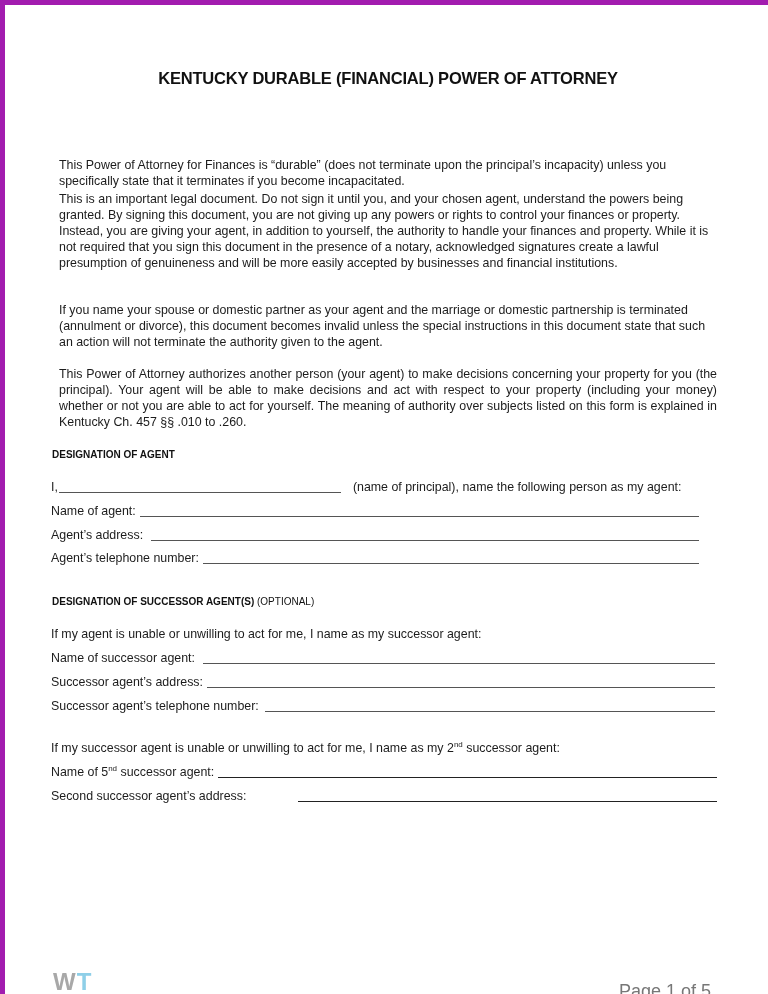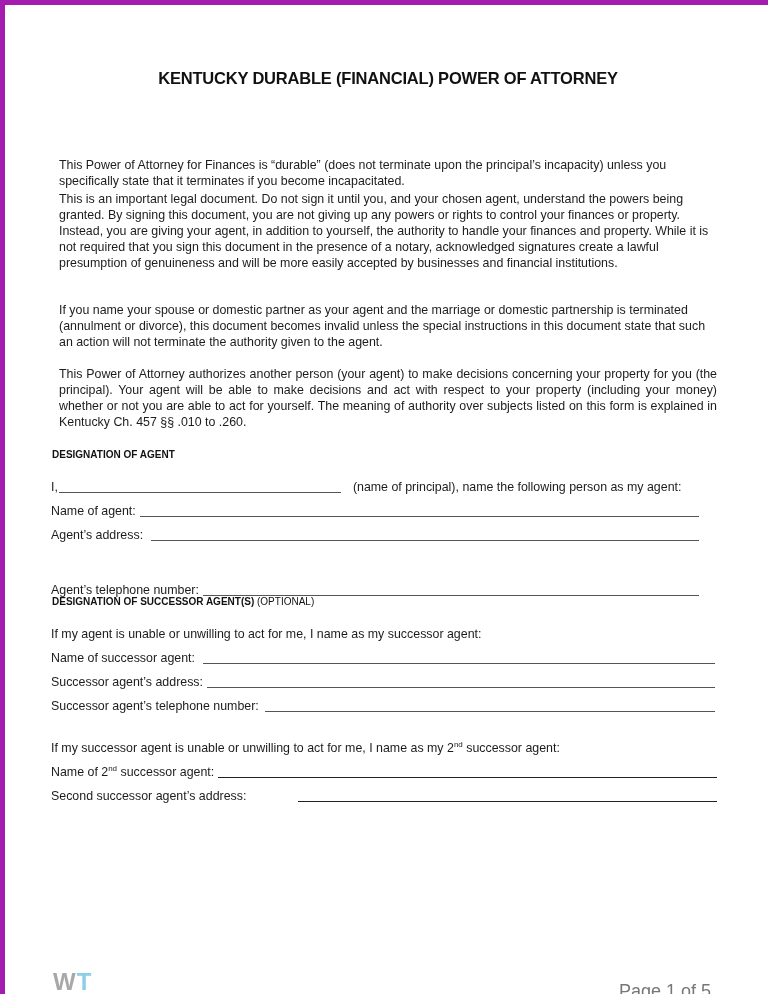--- a/index.html
+++ b/index.html
@@ -63,21 +63,21 @@
   </div>
 
   <div class="row" style="top:499px; width:648px;">
     <span class="label">Name of agent:</span>
     <span class="line"></span>
   </div>
   <div class="row" style="top:523px; width:648px;">
     <span class="label">Agent’s address:</span>
     <span class="line" style="margin-left:8px;"></span>
   </div>
-  <div class="row" style="top:546px; width:648px;margin-top:32px;">
+  <div class="row" style="top:546px; width:648px;">
     <span class="label">Agent’s telephone number:</span>
     <span class="line"></span>
   </div>
 
   <div class="section-head" style="top:591px;">
     <span>DESIGNATION OF SUCCESSOR AGENT(S)</span>
     <span class="opt">(OPTIONAL)</span>
   </div>
 
   <div class="row" style="top:622px;">
@@ -95,21 +95,21 @@
   <div class="row" style="top:694px; width:664px;">
     <span class="label">Successor agent’s telephone number:</span>
     <span class="line" style="margin-left:6px;"></span>
   </div>
 
   <div class="row" style="top:736px;">
     <span class="label"><span>If my successor agent is unable or unwilling to act for me, I name as my 2</span><sup>nd</sup><span> successor agent:</span></span>
   </div>
 
   <div class="row dark" style="top:760px; width:666px;">
-    <span class="label"><span>Name of 2</span><sup>nd</sup><span> successor agent:</span></span>
+    <span class="label"><span>Name of 5</span><sup>nd</sup><span> successor agent:</span></span>
     <span class="line"></span>
   </div>
   <div class="row dark" style="top:784px; width:666px;gap:48px;">
     <span class="label">Second successor agent’s address:</span>
     <span class="line"></span>
   </div>
 
   <div class="logo">
     <span class="w">W</span><span class="t">T</span>
   </div>

